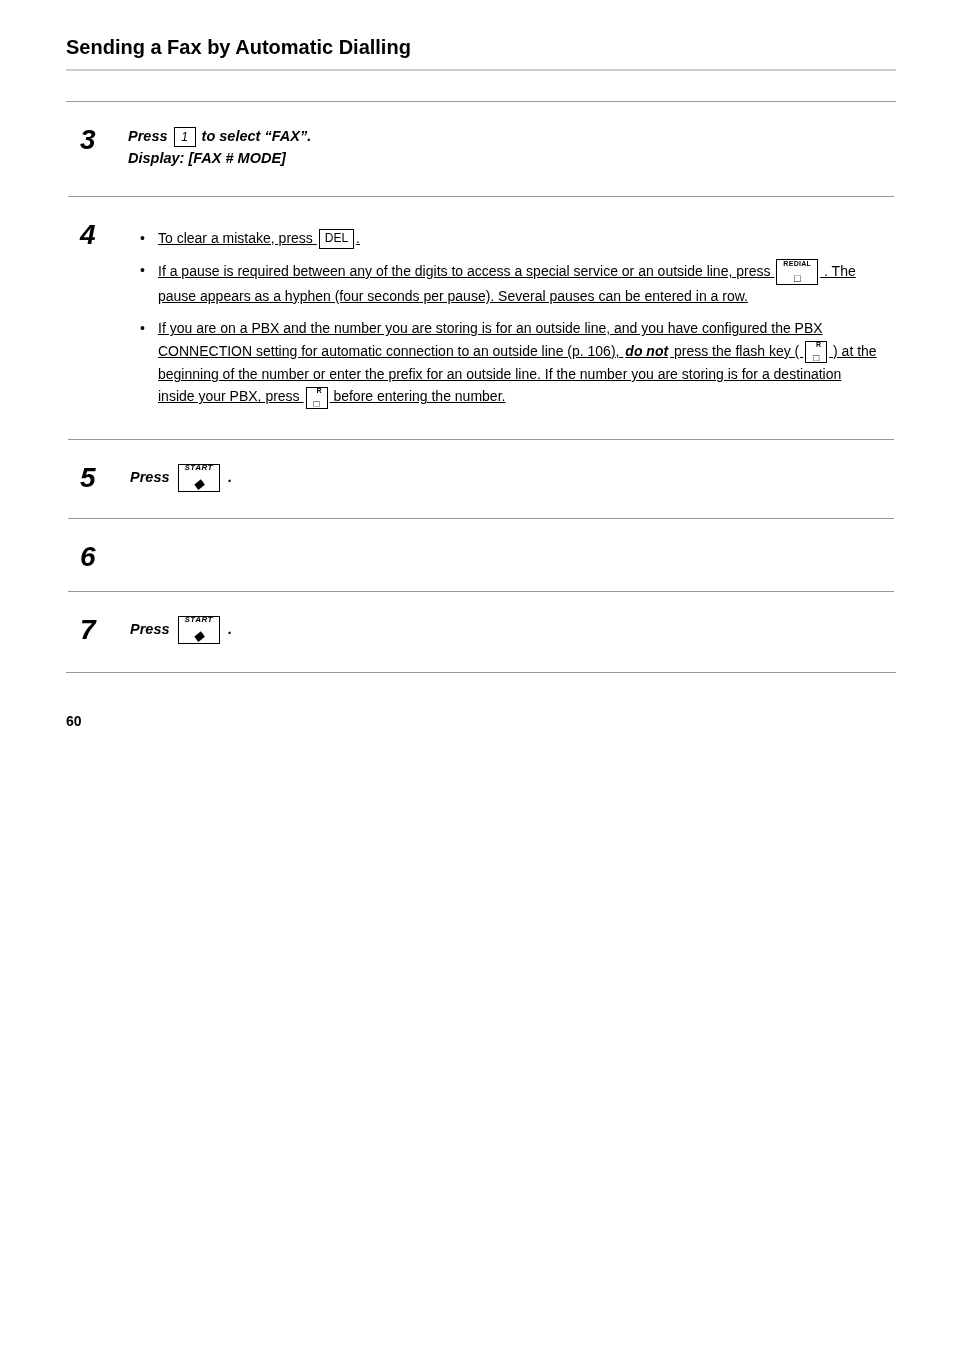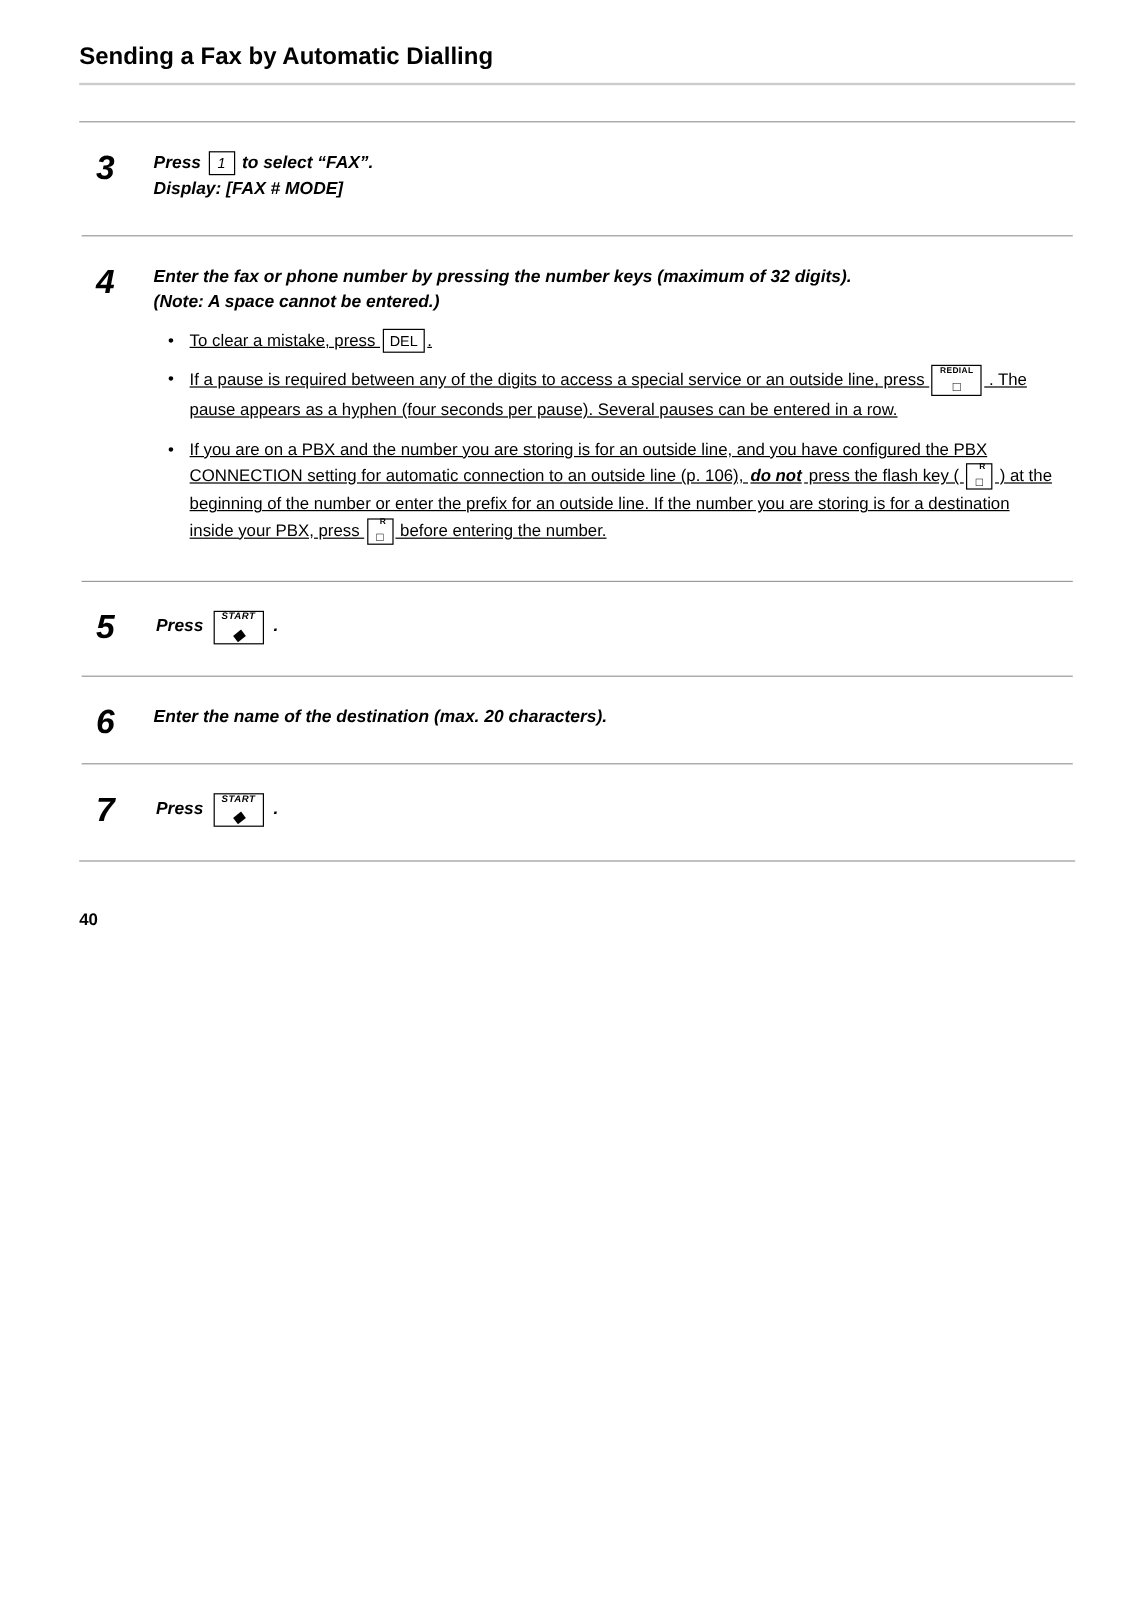--- a/index.html
+++ b/index.html
@@ -194,24 +194,20 @@
       <div class="step-heading">
         Press <span class="key-box">1</span> to select “FAX”.<br>
         Display: [FAX # MODE]
       </div>
     </div>
   </div>
 
   <div class="step">
     <div class="step-number">4</div>
     <div class="step-content">
-      <div class="step-heading">
-        Enter the fax or phone number by pressing the number keys (maximum of 32 digits).<br>
-        (Note: A space cannot be entered.)
-      </div>
       <ul class="bullet-list">
         <li>
           To clear a mistake, press <span class="key-box">DEL</span>.
         </li>
         <li>
           If a pause is required between any of the digits to access a special service or an outside line, press
           <span class="key-box-redial">
             <span class="key-label">REDIAL</span>
             <span style="font-size:11px;">□</span>
           </span>
@@ -244,35 +240,32 @@
           <span class="key-icon">◆</span>
         </span>
         <span>.</span>
       </div>
     </div>
   </div>
 
   <div class="step">
     <div class="step-number">6</div>
     <div class="step-content">
-      <div class="step-heading">
-        Enter the name of the destination (max. 20 characters).
-      </div>
     </div>
   </div>
 
   <div class="step">
     <div class="step-number">7</div>
     <div class="step-content">
       <div class="step-heading step-inline">
         <span>Press</span>
         <span class="key-box-start">
           <span class="key-label">START</span>
           <span class="key-icon">◆</span>
         </span>
         <span>.</span>
       </div>
     </div>
   </div>
 
 </div>
 
-<div class="page-number">40</div>
+<div class="page-number">60</div>
 
 </body></html>

